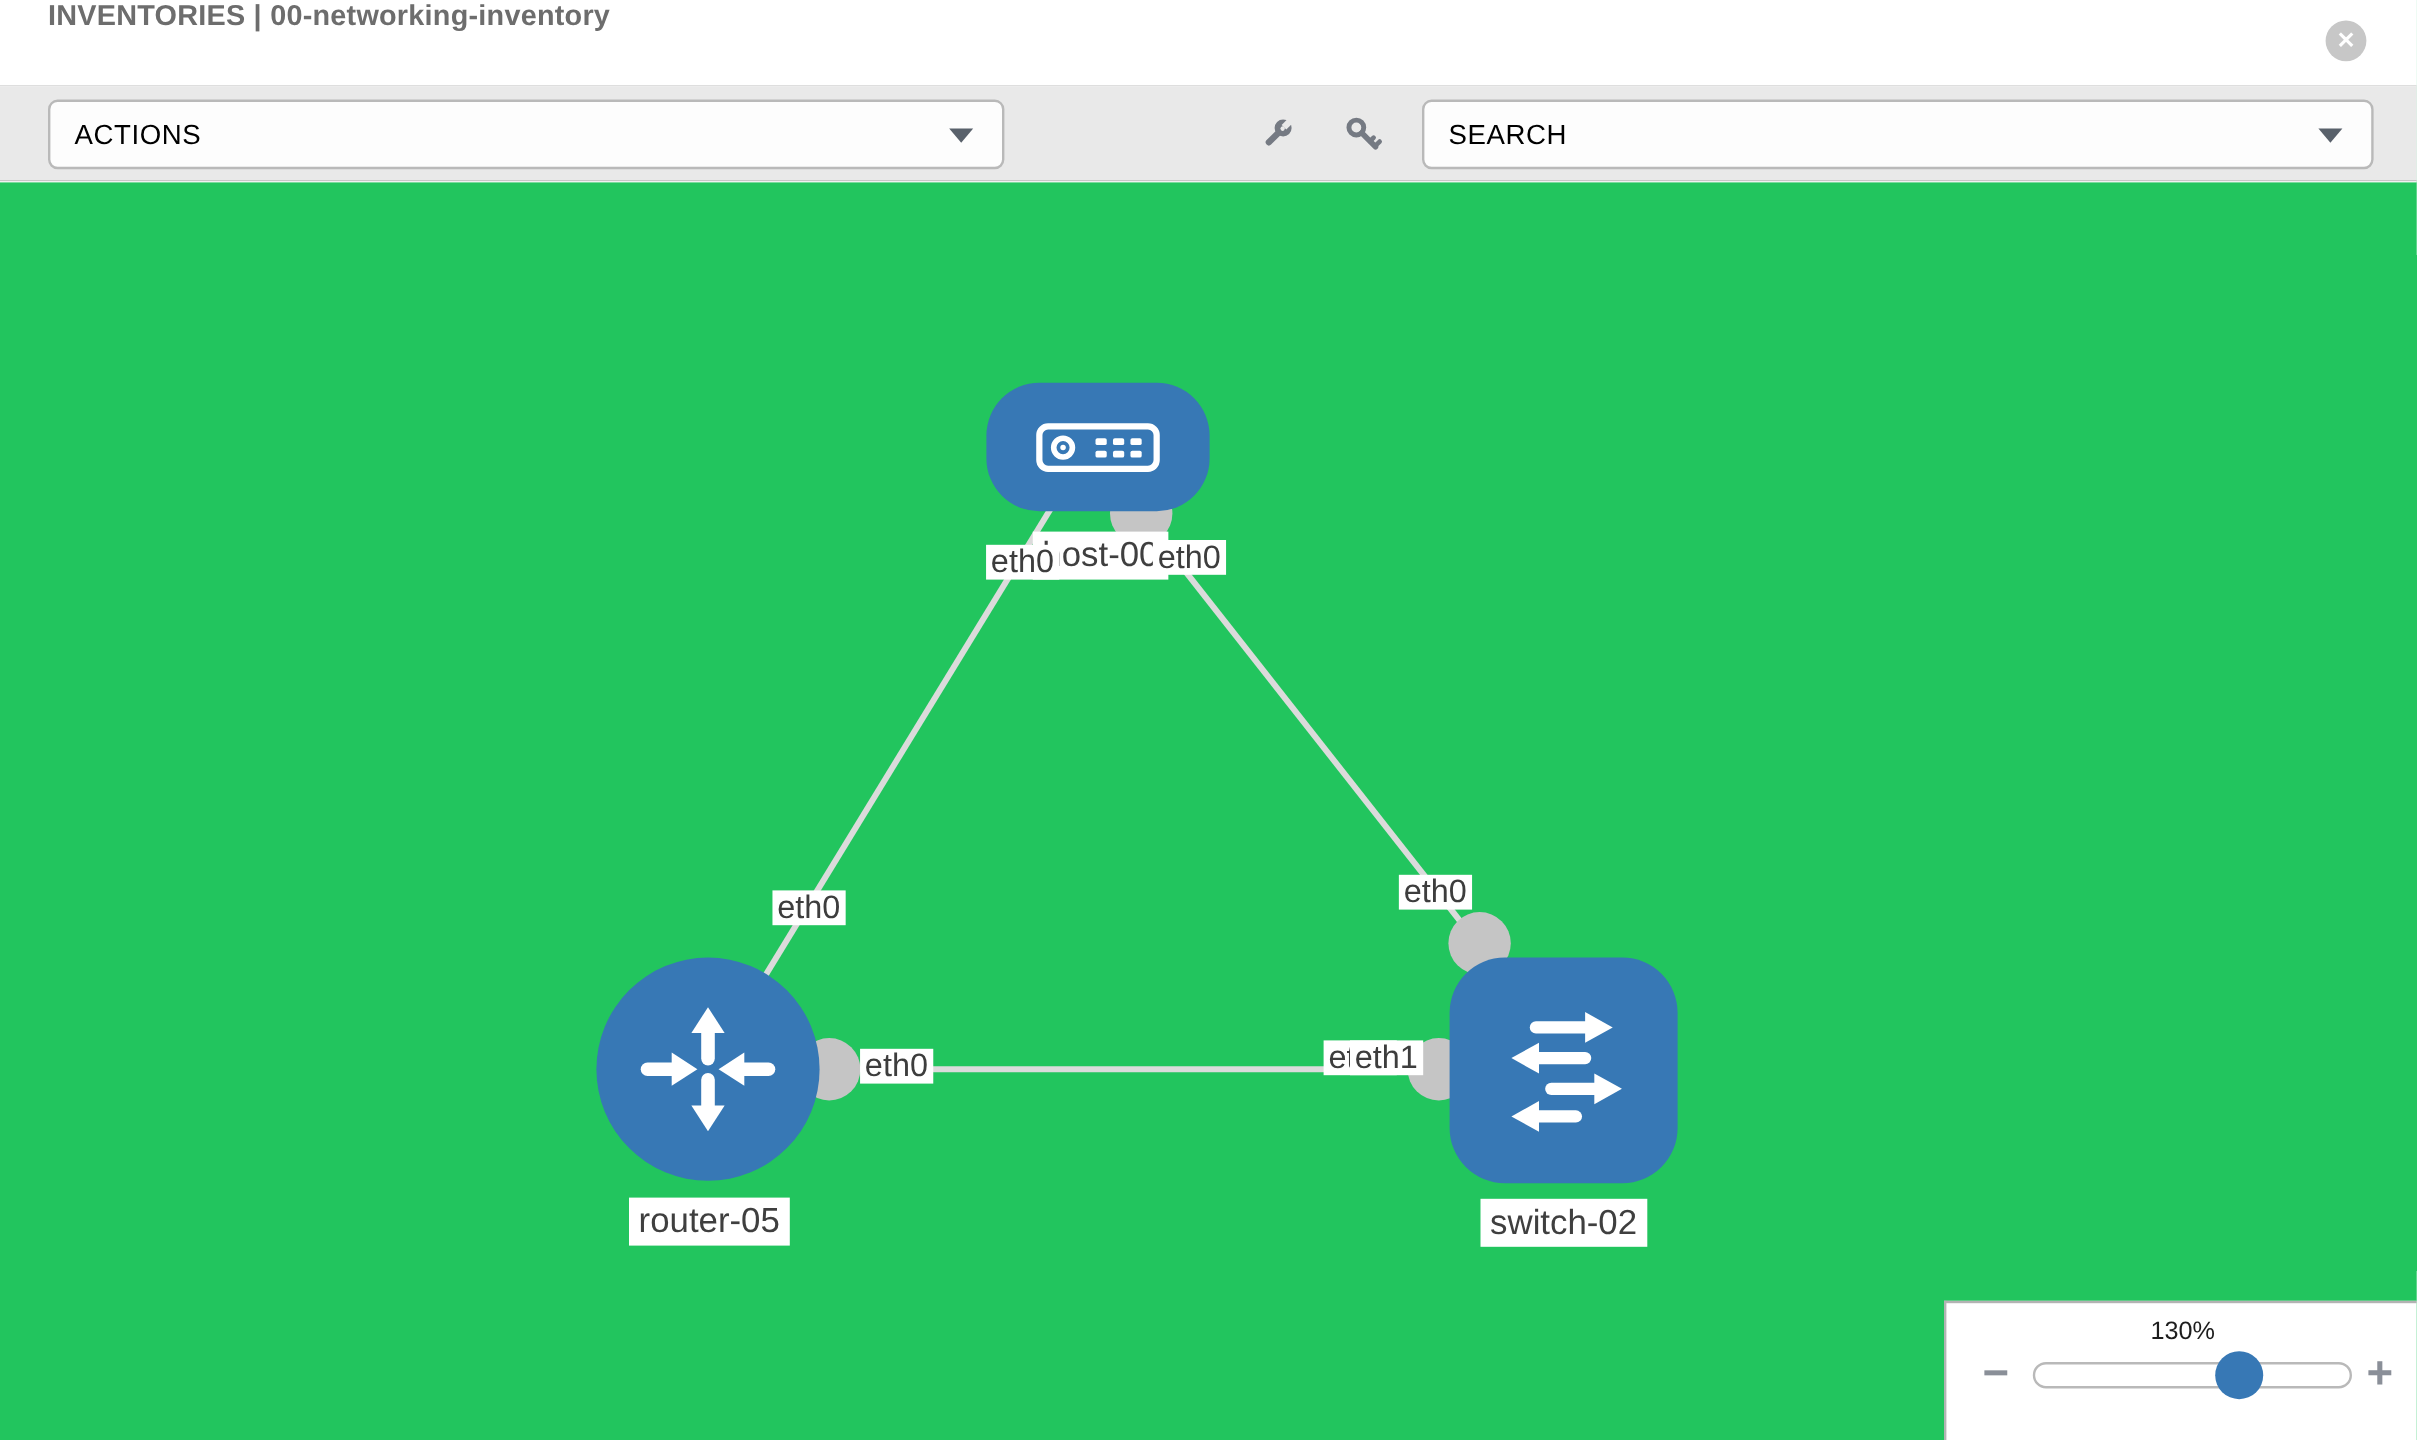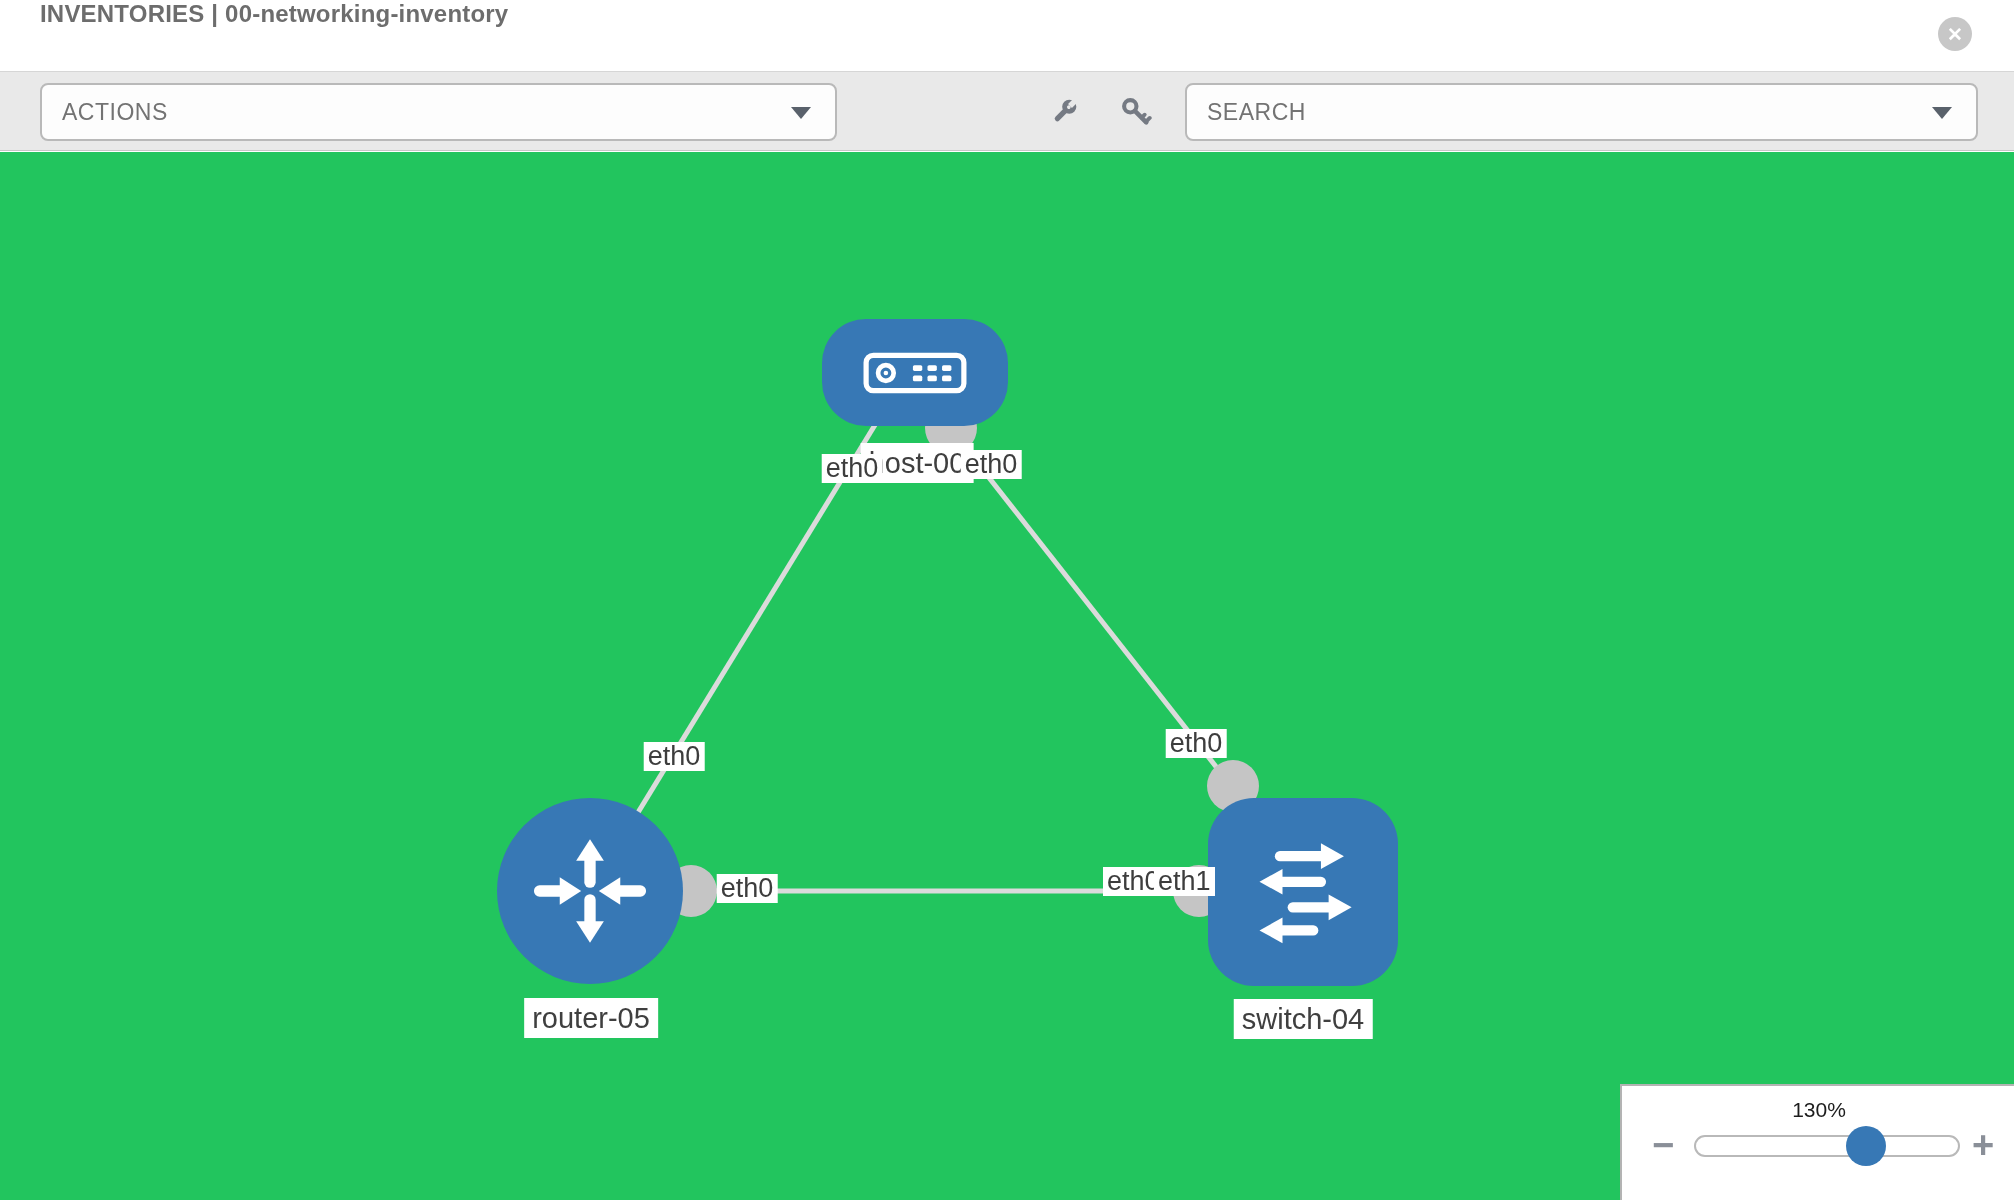--- a/index.html
+++ b/index.html
@@ -31,21 +31,21 @@
 
   
   .toolbar {
     position:absolute; left:0; top:72px; width:2014px; height:79px;
     background:#e9e9e9; border-bottom:1px solid #c6c6c6;
   }
   .dropdown {
     position:absolute; top:11px; height:58px;
     background:#fdfdfd; border:2px solid #b9b9b9; border-radius:8px;
     display:flex; align-items:center;
-    font-size:23px; color:#737373; letter-spacing:0.5px;
+    font-size:23px; color:#000000; letter-spacing:0.5px;
     cursor:pointer;
   }
   .dropdown .dd-label { margin-left:20px; }
   .caret {
     position:absolute; right:24px; top:50%; margin-top:-5px;
     width:0; height:0;
     border-left:10px solid transparent; border-right:10px solid transparent;
     border-top:12px solid #59616b;
   }
   .dd-actions { left:40px;  width:797px; }
@@ -198,30 +198,30 @@
         <line x1="42" y1="62" x2="72" y2="62"></line>
         <polygon points="88,62 70,52 70,72" stroke="none"></polygon>
         <line x1="58" y1="80" x2="32" y2="80"></line>
         <polygon points="16,80 34,70 34,90" stroke="none"></polygon>
       </g>
     </svg>
   </div>
 
   <div class="node-label" style="left:917px;  top:291px;">host-00</div>
   <div class="node-label" style="left:591px;  top:846px;">router-05</div>
-  <div class="node-label" style="left:1303px; top:847px;">switch-04</div>
+  <div class="node-label" style="left:1303px; top:847px;">switch-02</div>
 
   <div class="if-label" style="left:852px;  top:302px;">eth0</div>
   <div class="if-label" style="left:991px;  top:298px;">eth0</div>
   <div class="if-label" style="left:674px;  top:590px;">eth0</div>
   <div class="if-label" style="left:747px;  top:722px;">eth0</div>
   <div class="if-label" style="left:1196px; top:577px;">eth0</div>
 
   <div class="if-label anchor-left" style="left:1103px; top:715px;">eth0</div>
-  <div class="if-label anchor-left" style="left:1125px; top:715px;margin-left:29px;">eth1</div>
+  <div class="if-label anchor-left" style="left:1125px; top:715px;">eth1</div>
 
   <div class="zoom-panel">
     <div class="zoom-level">130%</div>
     <div class="zoom-minus">−</div>
     <div class="zoom-track">
       <div class="zoom-handle"></div>
     </div>
     <div class="zoom-plus">+</div>
   </div>
 

